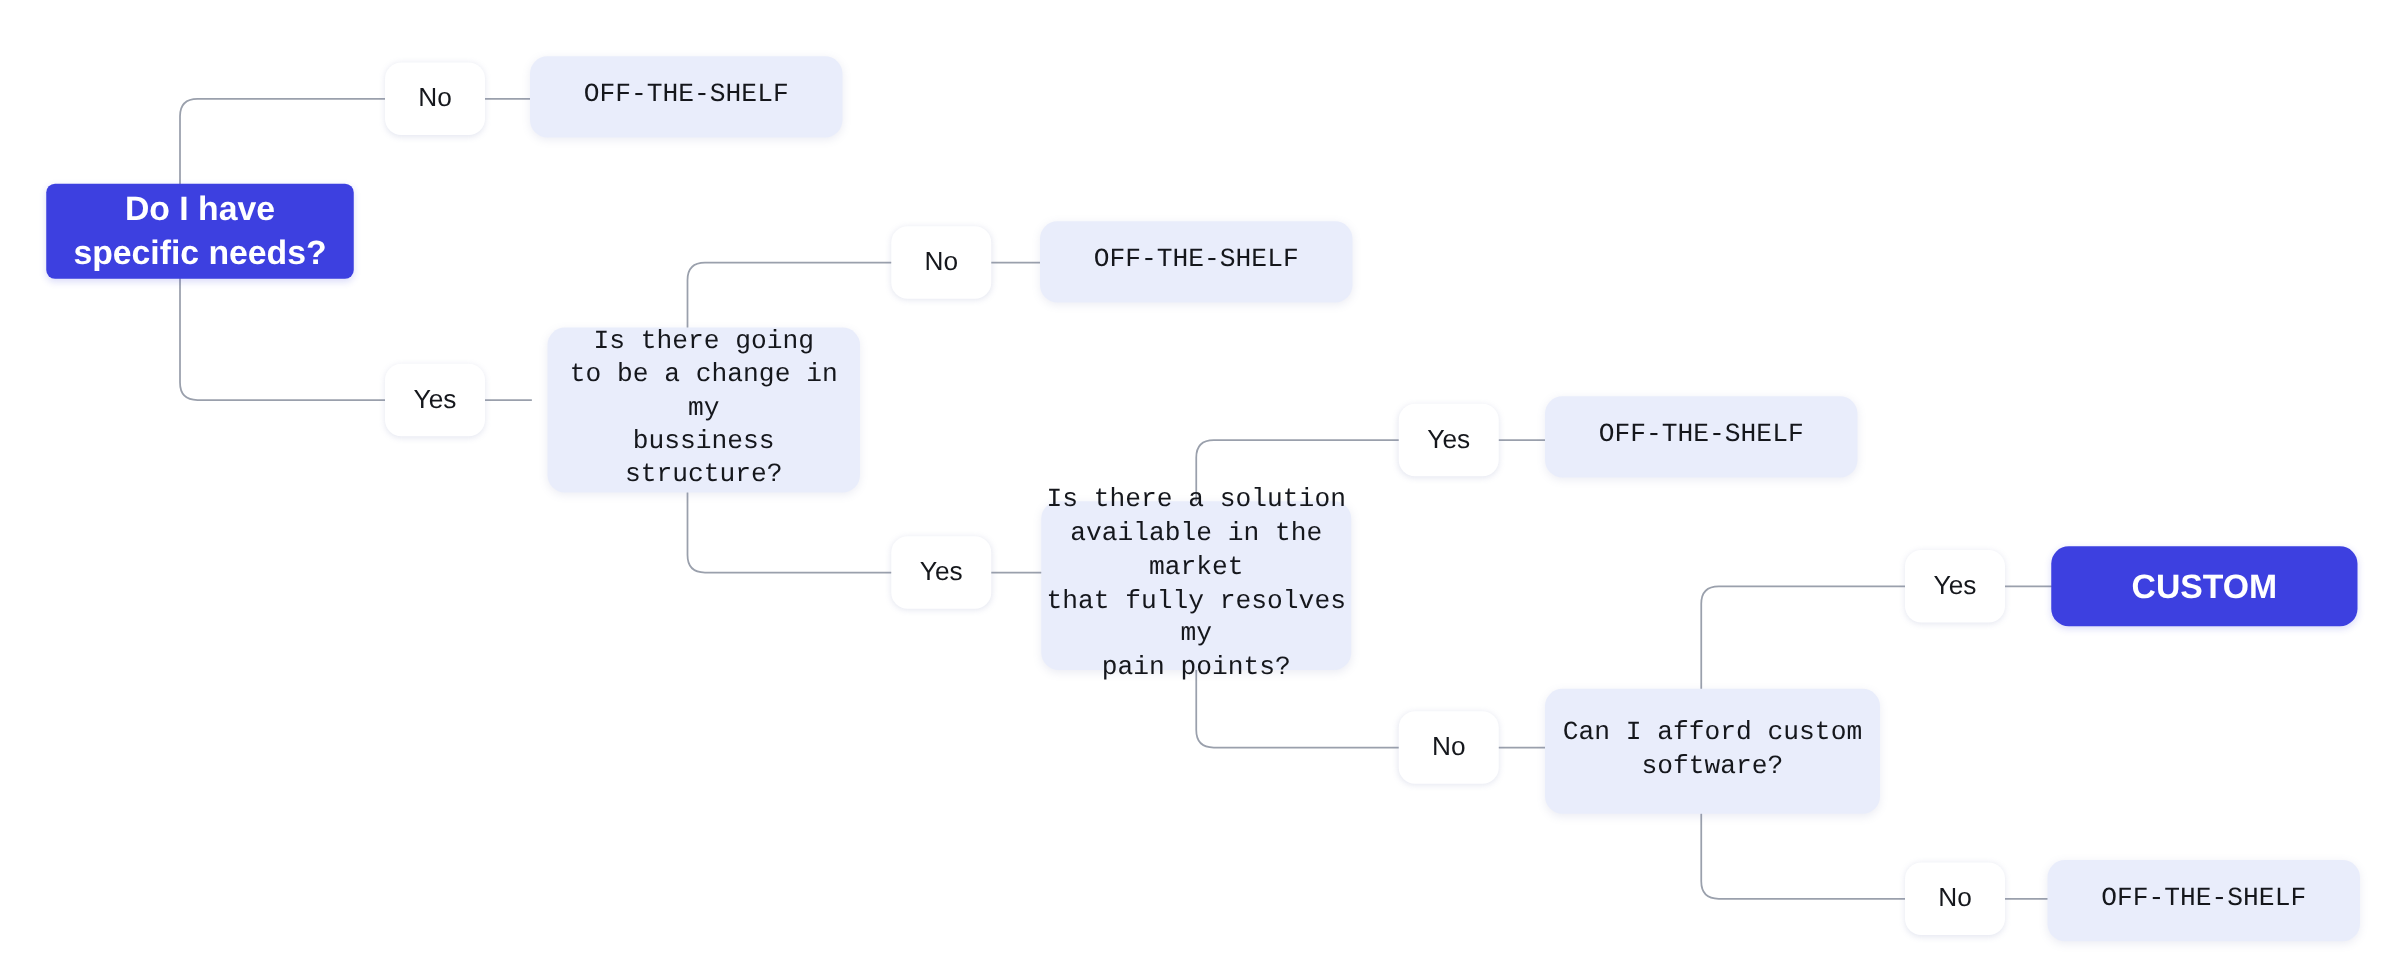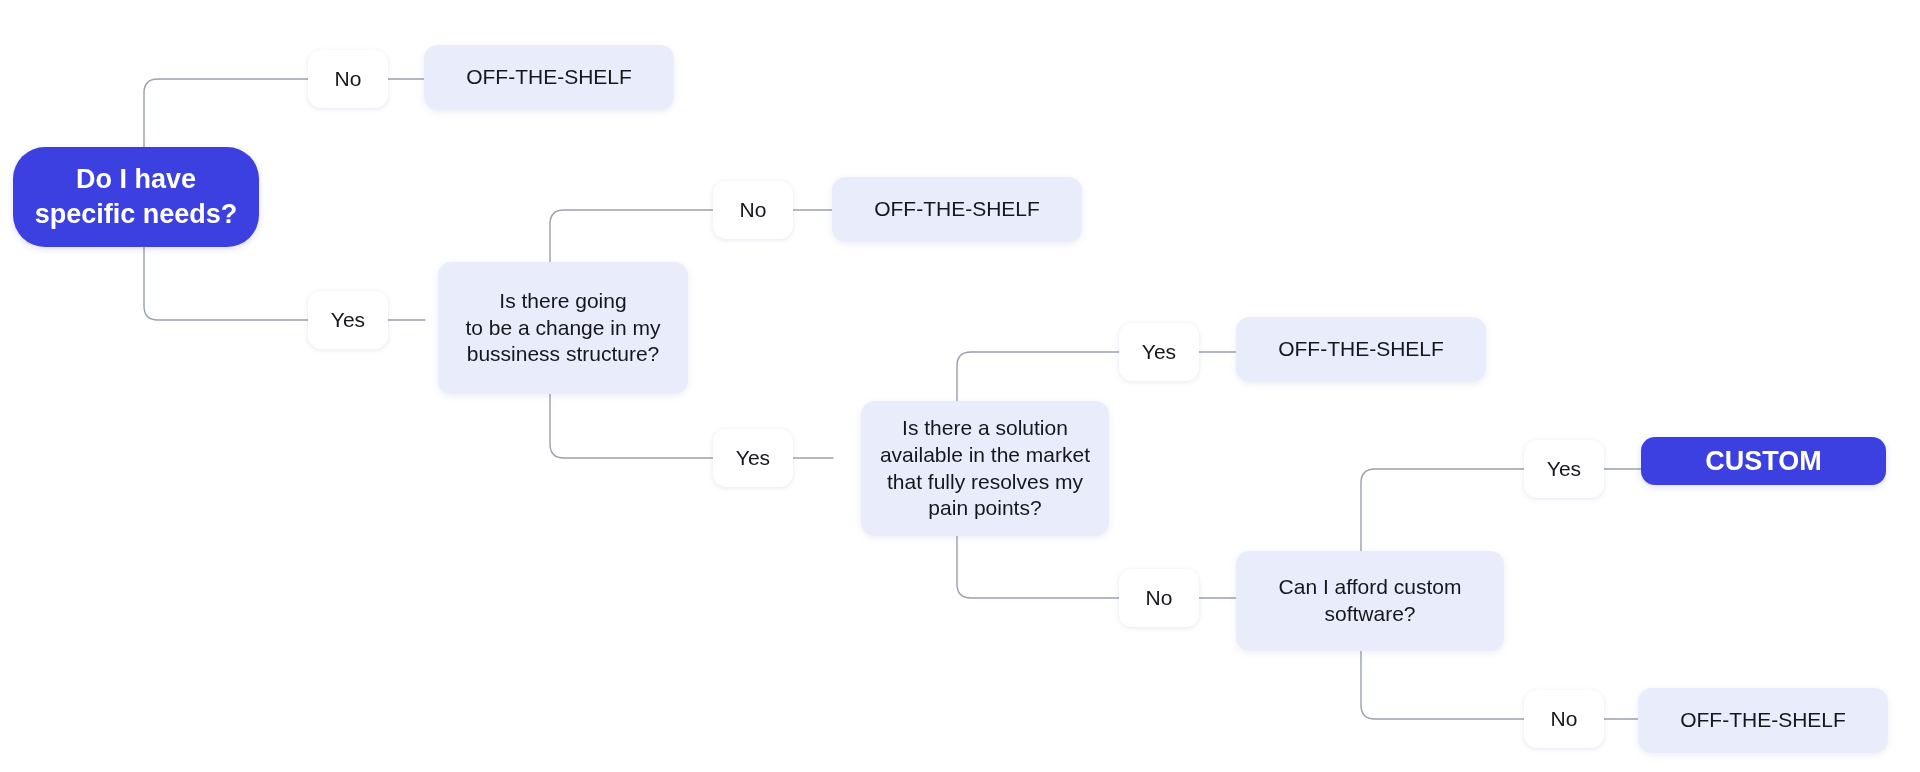--- a/index.html
+++ b/index.html
@@ -45,42 +45,43 @@
     color: #ffffff;
     font-weight: 700;
     box-shadow: 0 2px 6px rgba(61,64,224,0.18);
   }
   
   .node--soft {
     background: #e9edfb;
     color: #15171c;
     font-weight: 400;
     box-shadow: 0 2px 7px rgba(120,130,180,0.14);
+    font-family: Liberation Mono, monospace;
   }
   
   .node--label {
     background: #ffffff;
     color: #15171c;
     font-weight: 400;
     border-radius: 13px;
     box-shadow: 0 1px 5px rgba(120,130,180,0.20);
     text-align: center;
   }
 
   
-  #n-root      { left: 13px;   top: 147px; width: 246px; height: 100px; font-size: 27px; border-radius: 32px; }
+  #n-root      { left: 37px;   top: 147px; width: 246px; height: 76px; font-size: 27px; border-radius: 7px; }
   #n-q1        { left: 438px;  top: 262px; width: 250px; height: 132px; font-size: 21px; }
-  #n-q2        { left: 833px;  top: 401px; width: 248px; height: 135px; font-size: 21px; margin-left: 28px; }
+  #n-q2        { left: 833px;  top: 401px; width: 248px; height: 135px; font-size: 21px; }
   #n-q3        { left: 1236px; top: 551px; width: 268px; height: 100px; font-size: 21px; }
 
   #n-r1        { left: 424px;  top: 45px;  width: 250px; height: 65px;  font-size: 21px; }
   #n-r2        { left: 832px;  top: 177px; width: 250px; height: 65px;  font-size: 21px; }
   #n-r3        { left: 1236px; top: 317px; width: 250px; height: 65px;  font-size: 21px; }
   #n-r4        { left: 1638px; top: 688px; width: 250px; height: 65px;  font-size: 21px; }
-  #n-custom    { left: 1641px; top: 437px; width: 245px; height: 48px;  font-size: 27px; }
+  #n-custom    { left: 1641px; top: 437px; width: 245px; height: 64px;  font-size: 27px; }
 
   #n-l1        { left: 308px;  top: 50px;  width: 80px;  height: 58px;  font-size: 21px; }
   #n-l2        { left: 308px;  top: 291px; width: 80px;  height: 58px;  font-size: 21px; }
   #n-l3        { left: 713px;  top: 181px; width: 80px;  height: 58px;  font-size: 21px; }
   #n-l4        { left: 713px;  top: 429px; width: 80px;  height: 58px;  font-size: 21px; }
   #n-l5        { left: 1119px; top: 323px; width: 80px;  height: 58px;  font-size: 21px; }
   #n-l6        { left: 1119px; top: 569px; width: 80px;  height: 58px;  font-size: 21px; }
   #n-l7        { left: 1524px; top: 440px; width: 80px;  height: 58px;  font-size: 21px; }
   #n-l8        { left: 1524px; top: 690px; width: 80px;  height: 58px;  font-size: 21px; }
 </style>

